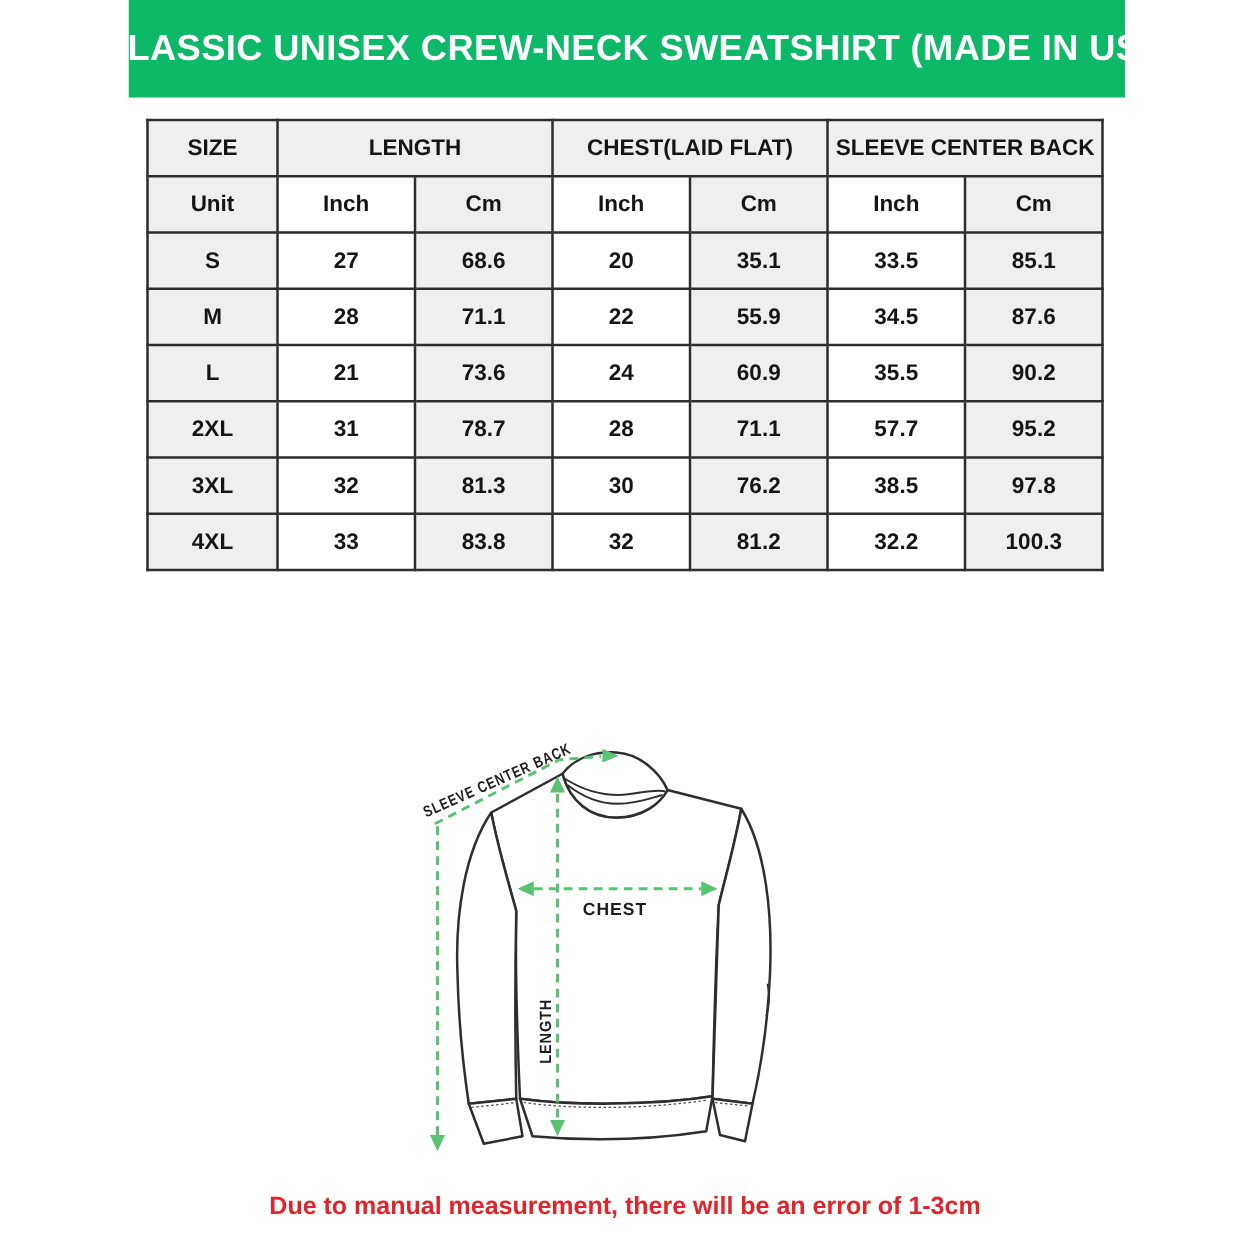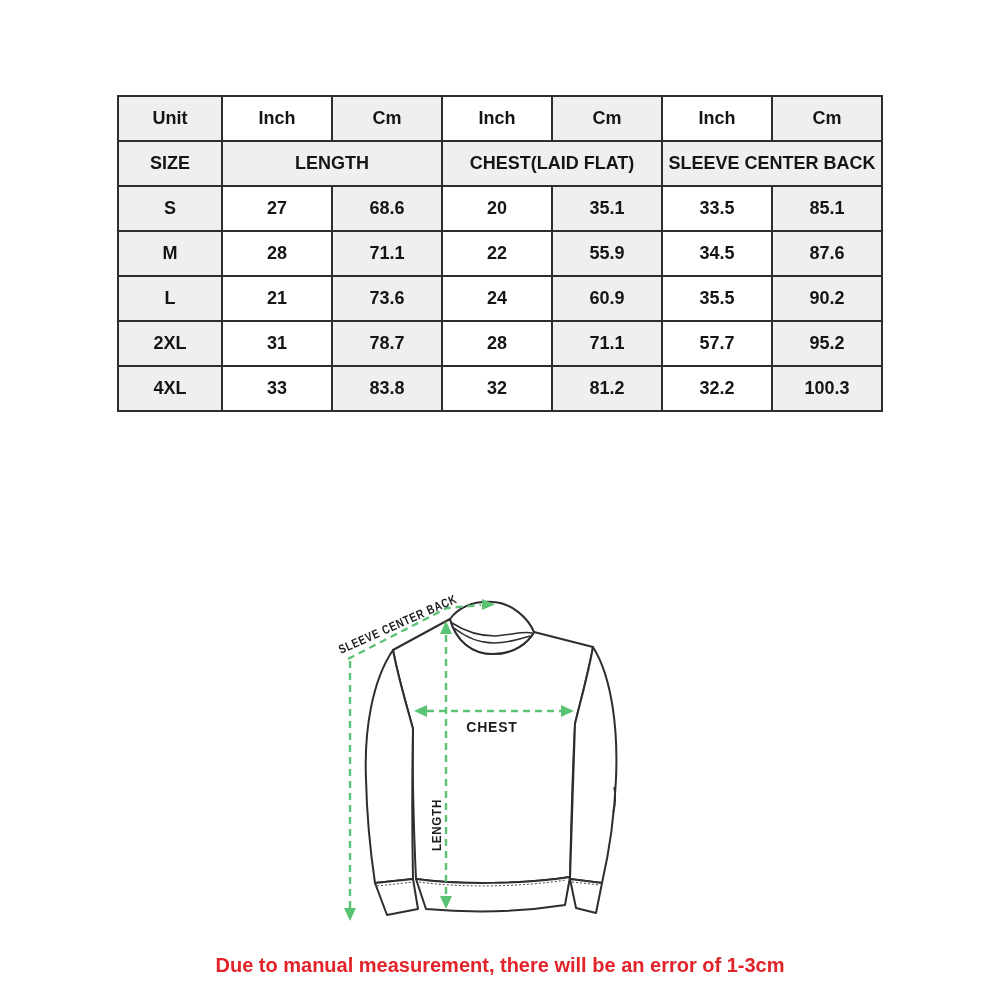--- a/index.html
+++ b/index.html
@@ -42,46 +42,49 @@
   .note {
     position:absolute; left:0; top:954px; width:100%; margin:0;
     text-align:center; color:#e3232a; font-size:20px; font-weight:700;
   }
 </style>
 </head>
 <body>
 
 <div class="page">
 
+  <header class="banner">
+    <h1>CLASSIC UNISEX CREW-NECK SWEATSHIRT (MADE IN US)</h1>
+  </header>
 
   <table class="size-table">
     <colgroup>
       <col class="c0">
         <col class="c">
         <col class="c">
         <col class="c">
         <col class="c">
         <col class="c">
         <col class="c">
     </colgroup>
     <tbody>
       <tr>
+        <th class="g">SIZE</th>
+        <th class="g" colspan="2">LENGTH</th>
+        <th class="g" colspan="2">CHEST(LAID FLAT)</th>
+        <th class="g" colspan="2">SLEEVE CENTER BACK</th>
+      </tr>
+      <tr>
         <td class="g">Unit</td>
         <td>Inch</td>
         <td class="g">Cm</td>
         <td>Inch</td>
         <td class="g">Cm</td>
         <td>Inch</td>
         <td class="g">Cm</td>
-      </tr>
-      <tr>
-        <th class="g">SIZE</th>
-        <th class="g" colspan="2">LENGTH</th>
-        <th class="g" colspan="2">CHEST(LAID FLAT)</th>
-        <th class="g" colspan="2">SLEEVE CENTER BACK</th>
       </tr>
       <tr>
         <td class="g">S</td>
         <td>27</td>
         <td class="g">68.6</td>
         <td>20</td>
         <td class="g">35.1</td>
         <td>33.5</td>
         <td class="g">85.1</td>
       </tr>
@@ -104,20 +107,29 @@
         <td class="g">90.2</td>
       </tr>
       <tr>
         <td class="g">2XL</td>
         <td>31</td>
         <td class="g">78.7</td>
         <td>28</td>
         <td class="g">71.1</td>
         <td>57.7</td>
         <td class="g">95.2</td>
+      </tr>
+      <tr>
+        <td class="g">3XL</td>
+        <td>32</td>
+        <td class="g">81.3</td>
+        <td>30</td>
+        <td class="g">76.2</td>
+        <td>38.5</td>
+        <td class="g">97.8</td>
       </tr>
       <tr>
         <td class="g">4XL</td>
         <td>33</td>
         <td class="g">83.8</td>
         <td>32</td>
         <td class="g">81.2</td>
         <td>32.2</td>
         <td class="g">100.3</td>
       </tr>

